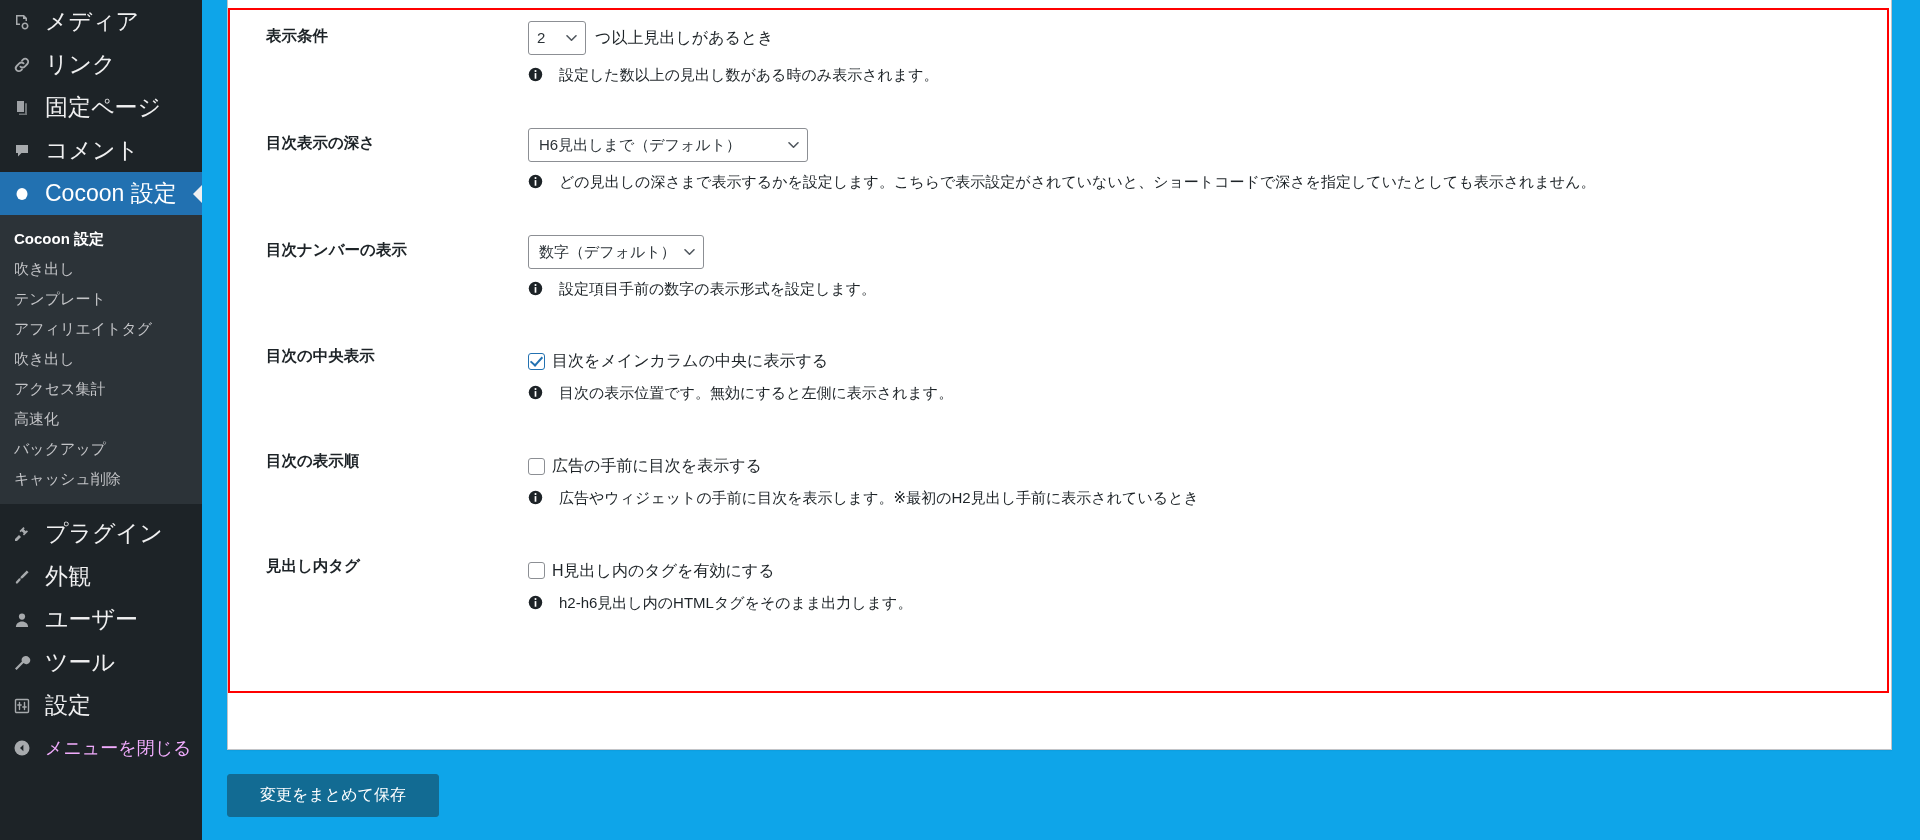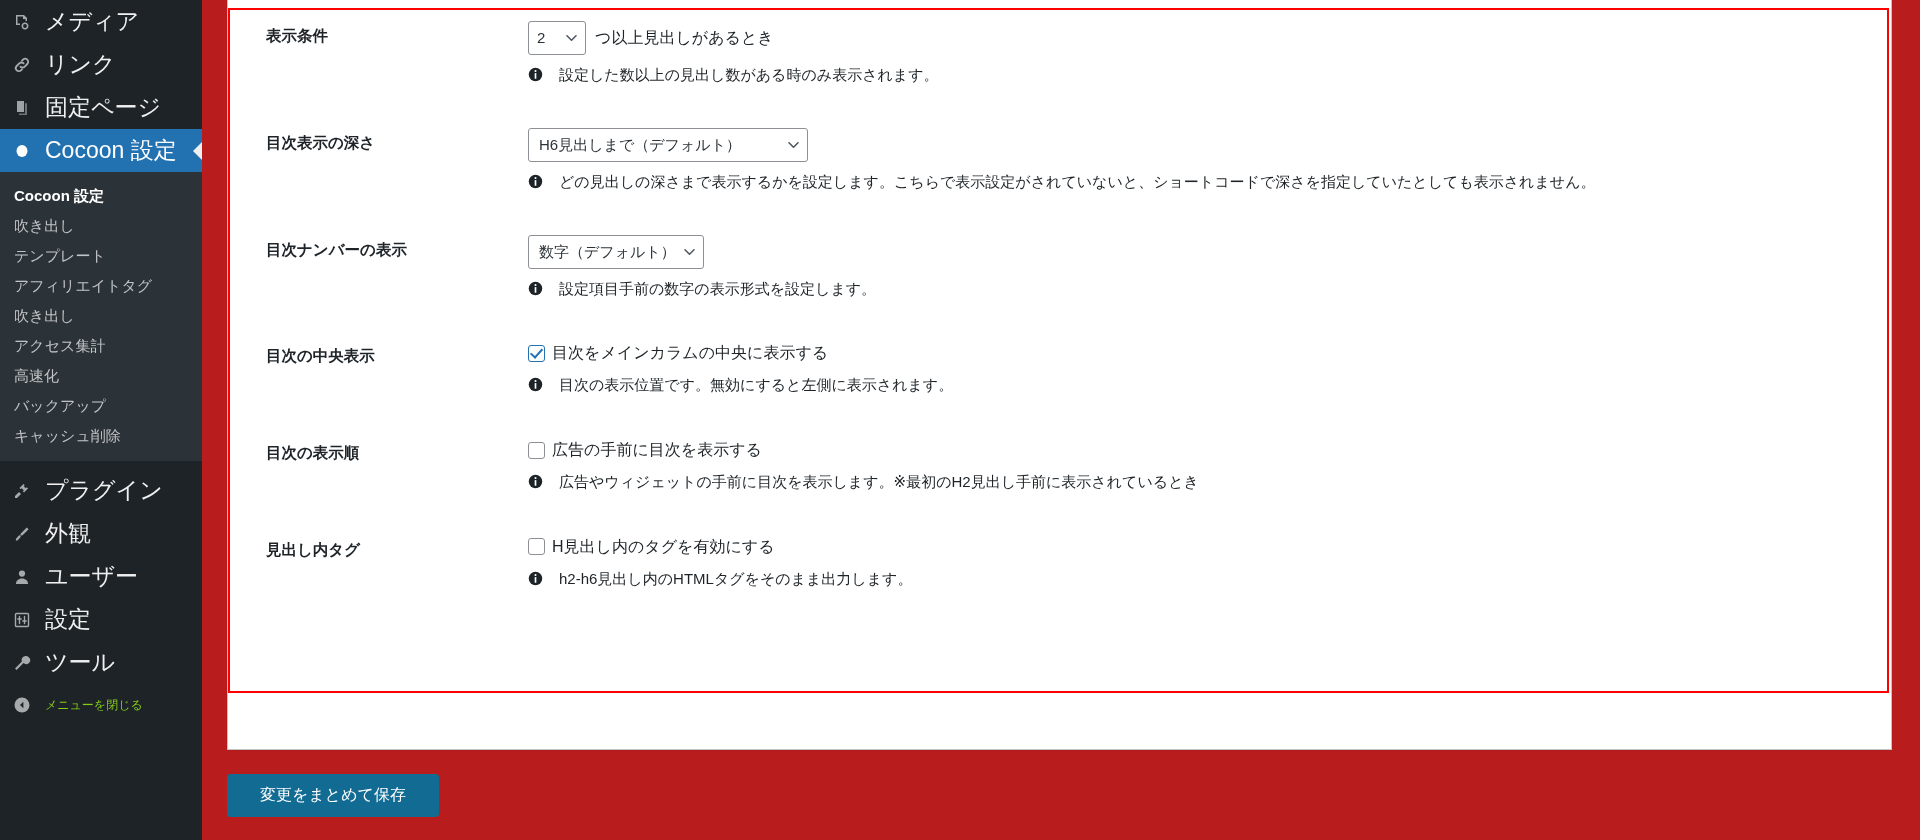--- a/index.html
+++ b/index.html
@@ -91,37 +91,37 @@
     font-weight: 700;
   }
 
   .menu-separator { height: 8px; background: #1d2327; }
 
   .collapse-item {
     display: flex;
     align-items: center;
     height: 42px;
     padding-left: 12px;
-    color: #84cc16;
-    font-size: 12px;
+    color: #f0abfc;
+    font-size: 18px;
     cursor: pointer;
   }
   .collapse-item .mi-icon {
     width: 30px;
     min-width: 30px;
     display: inline-flex;
     align-items: center;
     color: #a7aaad;
   }
   .collapse-item .mi-label { padding-left: 3px; }
 
   
   .content-wrap {
     flex: 1 1 auto;
-    background: #b91c1c;
+    background: #0ea5e9;
     position: relative;
     padding: 0 28px 0 25px;
     box-sizing: border-box;
     overflow: hidden;
   }
   .panel {
     background: #fff;
     border: 1px solid #c3c4c7;
     border-top: none;
     box-sizing: border-box;
@@ -231,20 +231,21 @@
   }
   .desc .info-icon svg { display: block; }
 
   .cb-line {
     display: flex;
     align-items: center;
     gap: 7px;
     font-size: 16px;
     color: #1d2327;
     min-height: 22px;
+    margin-top: 8px;
   }
   .cb {
     width: 17px;
     height: 17px;
     min-width: 17px;
     border: 1px solid #8c8f94;
     border-radius: 3px;
     background: #fff;
     box-sizing: border-box;
     display: inline-flex;
@@ -315,20 +316,28 @@
       <div class="menu-item">
         <span class="mi-icon">
           <svg width="20" height="20" viewBox="0 0 20 20" fill="currentColor">
               <path d="M5 3h7v11H5V3z" opacity=".95"></path>
               <path d="M13 5.3h2V17H7v-1.6h6V5.3z" opacity=".6"></path>
             </svg>
         </span>
         <span class="mi-label">固定ページ</span>
       </div>
 
+      <div class="menu-item">
+        <span class="mi-icon">
+          <svg width="20" height="20" viewBox="0 0 20 20" fill="currentColor">
+              <path d="M4 4h12v8H9.5L6 15.5V12H4V4z"></path>
+            </svg>
+        </span>
+        <span class="mi-label">コメント</span>
+      </div>
     </div>
 
     <div class="menu-item current">
       <span class="mi-icon">
         <svg width="20" height="20" viewBox="0 0 20 20">
             <ellipse cx="10" cy="10" rx="5.5" ry="6" fill="#ffffff"></ellipse>
           </svg>
       </span>
       <span class="mi-label">Cocoon 設定</span>
     </div>
@@ -371,36 +380,36 @@
           <svg width="20" height="20" viewBox="0 0 20 20" fill="currentColor">
               <circle cx="10" cy="6.6" r="3.1"></circle>
               <path d="M3.9 17c0-3.4 2.7-5.6 6.1-5.6s6.1 2.2 6.1 5.6H3.9z"></path>
             </svg>
         </span>
         <span class="mi-label">ユーザー</span>
       </div>
 
       <div class="menu-item">
         <span class="mi-icon">
+          <svg width="20" height="20" viewBox="0 0 20 20" fill="currentColor">
+              <path d="M13.6 3a4 4 0 00-3.7 5.5L3 15.4 4.6 17l6.9-6.9A4 4 0 1015.5 3.4l-2 2 .9 2.3 2.3.9 1.1-1.1A4 4 0 0013.6 3z"></path>
+            </svg>
+        </span>
+        <span class="mi-label">ツール</span>
+      </div>
+
+      <div class="menu-item">
+        <span class="mi-icon">
           <svg width="20" height="20" viewBox="0 0 20 20" fill="none" stroke="currentColor" stroke-width="1.4">
               <rect x="3.5" y="3.5" width="13" height="13" rx="1"></rect>
               <path d="M7.5 6.5v7M12.5 6.5v7" stroke-linecap="round"></path>
               <path d="M5.8 9h3.4M10.8 11h3.4" stroke-linecap="round"></path>
             </svg>
         </span>
         <span class="mi-label">設定</span>
-      </div>
-
-      <div class="menu-item">
-        <span class="mi-icon">
-          <svg width="20" height="20" viewBox="0 0 20 20" fill="currentColor">
-              <path d="M13.6 3a4 4 0 00-3.7 5.5L3 15.4 4.6 17l6.9-6.9A4 4 0 1015.5 3.4l-2 2 .9 2.3 2.3.9 1.1-1.1A4 4 0 0013.6 3z"></path>
-            </svg>
-        </span>
-        <span class="mi-label">ツール</span>
       </div>
     </div>
 
     <div class="collapse-item">
       <span class="mi-icon">
         <svg width="20" height="20" viewBox="0 0 20 20" fill="currentColor">
             <circle cx="10" cy="10" r="7.5"></circle>
             <path d="M11.4 6.8L8 10l3.4 3.2V6.8z" fill="#1d2327"></path>
           </svg>
       </span>

